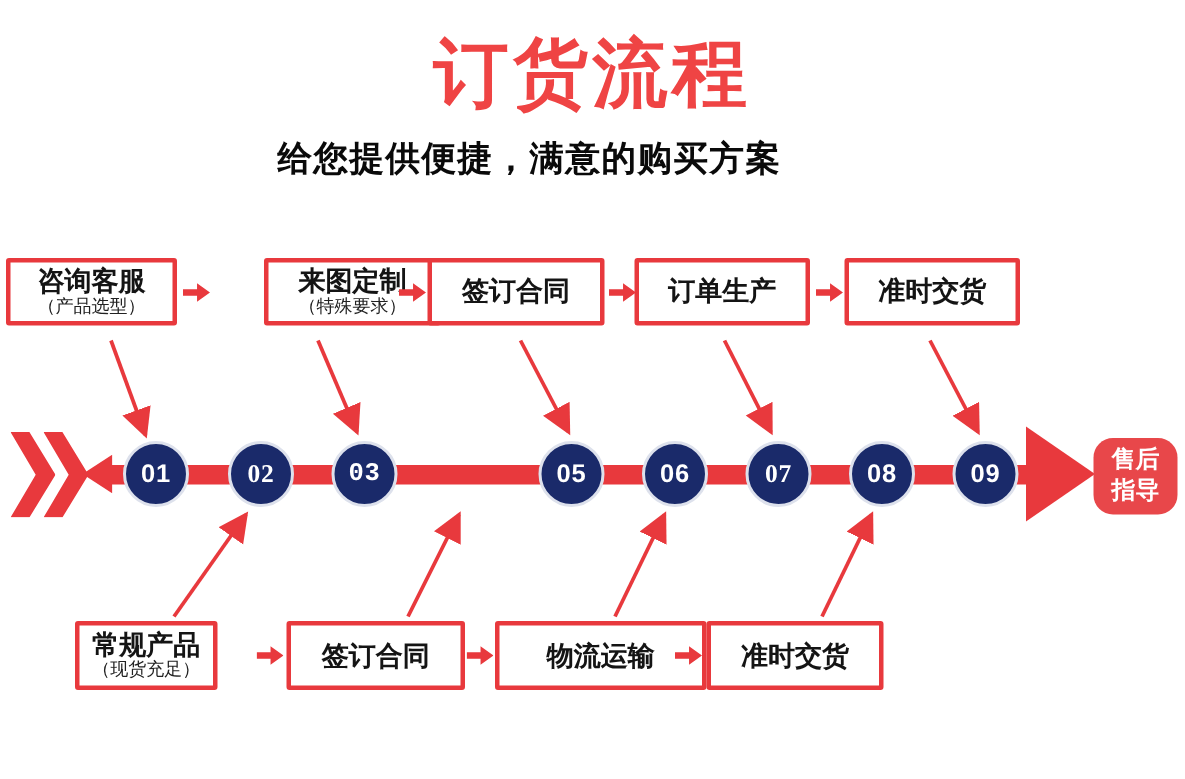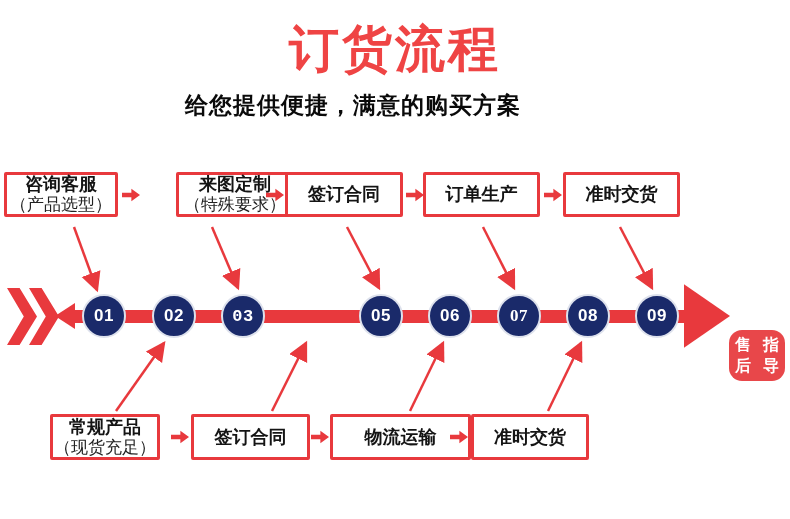--- a/index.html
+++ b/index.html
@@ -14,21 +14,21 @@
   .subtitle{
     position:absolute;top:90px;left:0;width:706px;text-align:center;
     font-size:23px;font-weight:700;color:#0a0a0a;letter-spacing:1px;
   }
   .stepbox{
     position:absolute;box-sizing:border-box;border:3px solid #e8393d;border-radius:2px;
     background:#ffffff;display:flex;flex-direction:column;align-items:center;justify-content:center;
     text-align:center;line-height:1.15;
   }
   .stepbox .main{font-size:18px;font-weight:700;color:#141414;white-space:nowrap;}
-  .stepbox .sub{font-size:17px;font-weight:400;color:#222;white-space:nowrap;}
+  .stepbox .sub{font-size:12px;font-weight:400;color:#222;white-space:nowrap;}
   .harrow{
     position:absolute;width:18px;height:14px;background:#e8393d;
     clip-path:polygon(0 34%,52% 34%,52% 6%,100% 50%,52% 94%,52% 66%,0 66%);
   }
   .chev{
     position:absolute;width:30px;height:57px;background:#e8393d;
     clip-path:polygon(0 0,42% 0,100% 50%,42% 100%,0 100%,56% 50%);
   }
   .wedge{
     position:absolute;width:20px;height:26px;background:#e8393d;
@@ -39,22 +39,22 @@
     position:absolute;width:46px;height:66px;background:#e8393d;
     clip-path:polygon(0 2%,100% 50%,0 98%);
   }
   .circle{
     position:absolute;box-sizing:border-box;width:44px;height:44px;border-radius:50%;
     background:#1a2a6a;border:2px solid #dde1ec;display:flex;align-items:center;justify-content:center;
     color:#ffffff;font-size:17px;font-weight:700;letter-spacing:0.5px;
   }
   .endbox{
     position:absolute;background:#e8474a;border-radius:13px;color:#ffffff;
-    display:flex;flex-direction:row;align-items:center;justify-content:center;
-    font-size:16px;font-weight:700;line-height:1.3;text-align:center;margin-top:38px;
+    display:flex;flex-direction:column;align-items:center;justify-content:center;
+    font-size:16px;font-weight:700;line-height:1.3;text-align:center;
   }
   .connectors{position:absolute;left:0;top:0;pointer-events:none;}
 </style>
 </head>
 <body>
 
 <div class="canvas">
 
   <div class="title">订货流程</div>
   <div class="subtitle">给您提供便捷，满意的购买方案</div>
@@ -78,21 +78,21 @@
   <div class="stepbox" style="left:563px;top:172px;width:117px;height:45px;">
     <div class="main">准时交货</div>
     <div class="sub"></div>
   </div>
 
   <div class="harrow" style="left:122px;top:188px;"></div>
   <div class="harrow" style="left:266px;top:188px;"></div>
   <div class="harrow" style="left:406px;top:188px;"></div>
   <div class="harrow" style="left:544px;top:188px;"></div>
 
-  <div class="stepbox" style="left:50px;top:414px;width:110px;height:46px;">
+  <div class="stepbox" style="left:50px;top:414px;width:95px;height:46px;">
     <div class="main">常规产品</div>
     <div class="sub">（现货充足）</div>
   </div>
   <div class="stepbox" style="left:191px;top:414px;width:119px;height:46px;">
     <div class="main">签订合同</div>
     <div class="sub"></div>
   </div>
   <div class="stepbox" style="left:330px;top:414px;width:141px;height:46px;">
     <div class="main">物流运输</div>
     <div class="sub"></div>
@@ -108,21 +108,21 @@
 
   <div class="chev" style="left:7px;top:288px;"></div>
   <div class="chev" style="left:29px;top:288px;"></div>
   <div class="wedge" style="left:55px;top:303px;"></div>
   <div class="bar" style="left:72px;top:310px;width:618px;height:13px;"></div>
   <div class="bigarrow" style="left:684px;top:283px;"></div>
 
   <div class="circle" style="left:82px;top:294px;">
       <span>01</span>
     </div>
-  <div class="circle" style="left:152px;top:294px;">
+  <div class="circle" style="left:152px;top:294px;font-family:Liberation Serif, serif;">
       <span>02</span>
     </div>
   <div class="circle" style="left:221px;top:294px;font-family:Liberation Mono, monospace;">
       <span>03</span>
     </div>
   <div class="circle" style="left:359px;top:294px;">
       <span>05</span>
     </div>
   <div class="circle" style="left:428px;top:294px;">
       <span>06</span>

